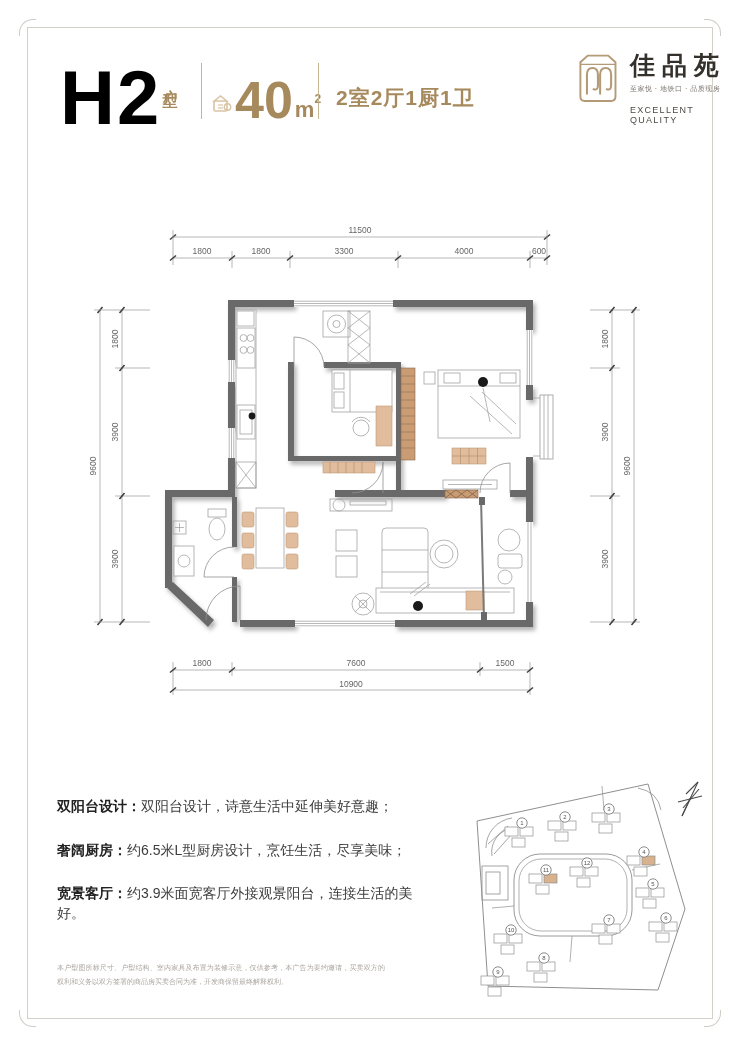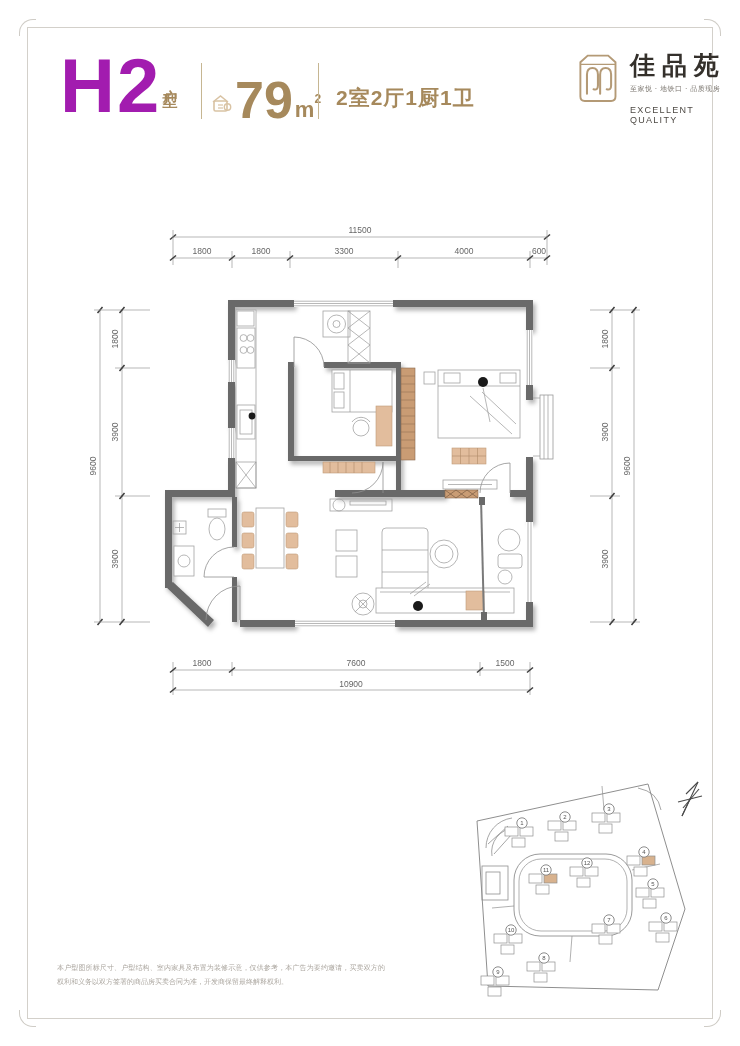--- a/index.html
+++ b/index.html
@@ -8,22 +8,22 @@
   
   .frame{position:absolute;left:27px;top:27px;right:27px;bottom:27px;
          border:1px solid #d3d0ca;pointer-events:none;}
   .corner{position:absolute;width:16px;height:16px;border:0 solid #cfccc6;pointer-events:none;}
   .corner.tl{left:19px;top:19px;border-left-width:1px;border-top-width:1px;border-top-left-radius:14px;}
   .corner.tr{right:19px;top:19px;border-right-width:1px;border-top-width:1px;border-top-right-radius:14px;}
   .corner.bl{left:19px;bottom:19px;border-left-width:1px;border-bottom-width:1px;border-bottom-left-radius:14px;}
   .corner.br{right:19px;bottom:19px;border-right-width:1px;border-bottom-width:1px;border-bottom-right-radius:14px;}
 
   
-  .unit-code{position:absolute;left:60px;top:48px;font-size:76px;line-height:1;
-             font-weight:600;color:#a21caf;letter-spacing:2px;}
+  .unit-code{position:absolute;left:60px;top:60px;font-size:76px;line-height:1;
+             font-weight:600;color:#000000;letter-spacing:2px;}
   .unit-label{position:absolute;left:160px;top:76px;writing-mode:vertical-rl;
               font-size:15px;letter-spacing:5px;color:#a6895c;font-weight:600;}
   .hdr-div{position:absolute;top:63px;width:1px;height:56px;background:#c6b692;}
   .hdr-div.d1{left:201px;}
   .hdr-div.d2{left:318px;}
   .area-block{position:absolute;left:212px;top:66px;height:56px;display:flex;align-items:flex-end;}
   .area-icon{width:20px;height:20px;margin-bottom:8px;margin-right:3px;}
   .area-value{font-size:52px;line-height:.85;font-weight:600;color:#a6895c;}
   .area-unit{font-size:22px;font-weight:600;color:#a6895c;margin-left:2px;line-height:1.1;}
   .area-sup{font-size:12px;font-weight:600;color:#a6895c;vertical-align:14px;}
@@ -75,21 +75,21 @@
   <div class="hdr-div d1"></div>
 
   <div class="area-block">
     <svg class="area-icon" viewBox="0 0 20 20">
       <rect x="2" y="7" width="13" height="10" rx="1.5" fill="none" stroke="#d9c3a4" stroke-width="1.6"></rect>
       <path d="M1 8 L8.5 2 L16 8" fill="none" stroke="#d9c3a4" stroke-width="1.6"></path>
       <circle cx="15.5" cy="13" r="3.2" fill="none" stroke="#d9c3a4" stroke-width="1.4"></circle>
       <line x1="6" y1="11" x2="11" y2="11" stroke="#d9c3a4" stroke-width="1.2"></line>
       <line x1="6" y1="14" x2="11" y2="14" stroke="#d9c3a4" stroke-width="1.2"></line>
     </svg>
-    <span class="area-value">79</span>
+    <span class="area-value">40</span>
     <span class="area-unit"><span>m</span><sup class="area-sup">2</sup></span>
   </div>
 
   <div class="hdr-div d2"></div>
   <div class="layout-text">2室2厅1厨1卫</div>
 
   <div class="brand">
     <svg class="brand-logo" viewBox="0 0 60 72">
       <path d="M16 4 L44 4 L54 13 L54 60 Q54 66 48 66 L12 66 Q6 66 6 60 L6 13 Z" fill="none" stroke="#b49a76" stroke-width="2.6"></path>
       <line x1="6" y1="16" x2="54" y2="16" stroke="#b49a76" stroke-width="1.6"></line>
@@ -398,20 +398,31 @@
     <g>
       <line x1="401" y1="288" x2="404" y2="410" stroke="#7a7a7a" stroke-width="2"></line>
       <rect x="399" y="287" width="6" height="8" fill="#696969"></rect>
       <rect x="401" y="402" width="6" height="8" fill="#696969"></rect>
       <circle class="fur" cx="429" cy="330" r="11"></circle>
       <rect class="fur" x="418" y="344" width="24" height="14" rx="3"></rect>
       <circle class="furl" cx="425" cy="367" r="7"></circle>
     </g>
   </svg>
 
+  <div class="features">
+    <div class="feature">
+      <span class="flabel">双阳台设计：</span><span class="ftext">双阳台设计，诗意生活中延伸美好意趣；</span>
+    </div>
+    <div class="feature">
+      <span class="flabel">奢阔厨房：</span><span class="ftext">约6.5米L型厨房设计，烹饪生活，尽享美味；</span>
+    </div>
+    <div class="feature">
+      <span class="flabel">宽景客厅：</span><span class="ftext">约3.9米面宽客厅外接观景阳台，连接生活的美好。</span>
+    </div>
+  </div>
 
   <p class="disclaimer">本户型图所标尺寸、户型结构、室内家具及布置为装修示意，仅供参考，本广告为要约邀请，买卖双方的权利和义务以双方签署的商品房买卖合同为准，开发商保留最终解释权利。</p>
 
   <svg class="sitemap" viewBox="0 0 258 260">
     <g stroke="#8f8f8f" fill="none" stroke-width="1">
       <path d="M25 55 L196 18 L233 143 L206 224 L36 220 Z"></path>
       <path d="M186 22 Q206 26 209 44" stroke-width=".8"></path>
       <rect x="62" y="88" width="118" height="82" rx="26" stroke-width=".9"></rect>
       <rect x="67" y="93" width="108" height="72" rx="22" stroke-width=".7"></rect>
       <line x1="150" y1="20" x2="152" y2="44" stroke-width=".7"></line>

